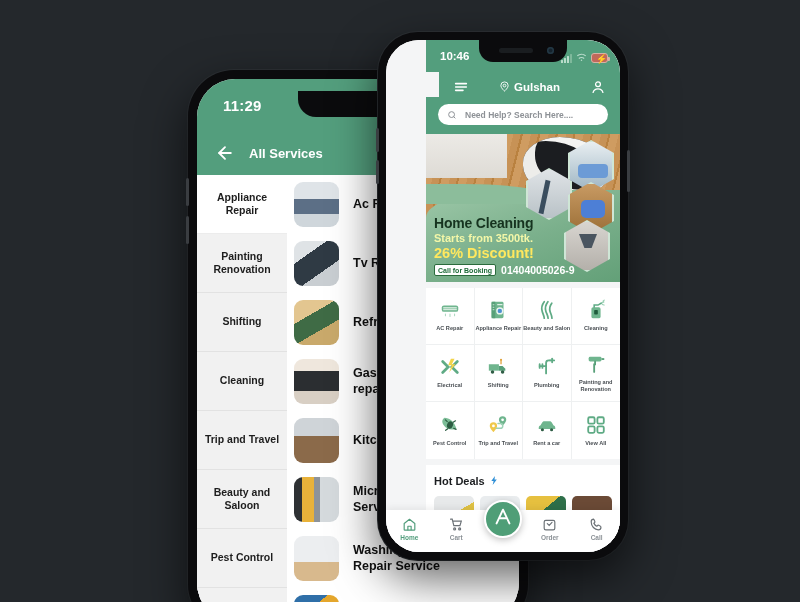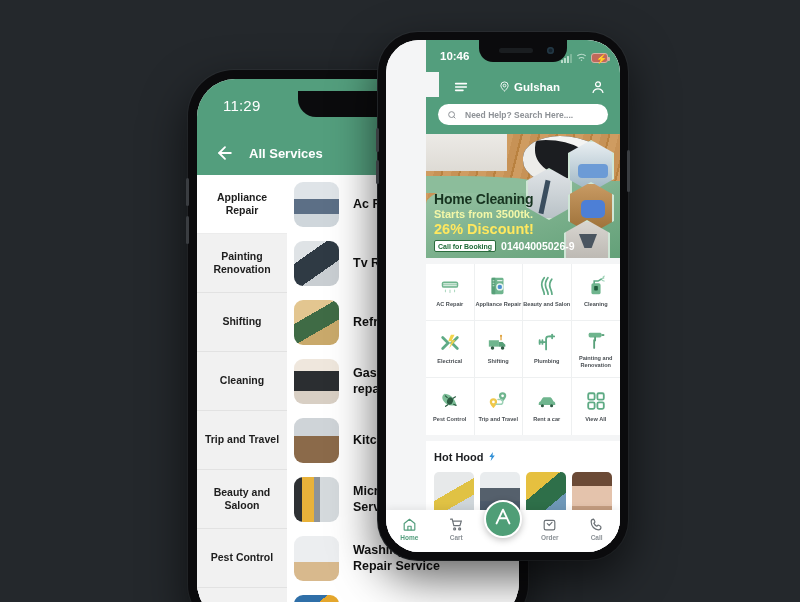--- a/index.html
+++ b/index.html
@@ -30,21 +30,21 @@
 
   
   #phone-back { left: 188px; top: 70px; width: 340px; height: 560px; }
   #phone-back .phone-inner { background: #fff; }
 
   .lp-status {
     height: 52px; background: #539e7d; position: relative;
   }
   .lp-time {
     position: absolute; left: 26px; top: 18px;
-    color: #fff; font-size: 15px; font-weight: normal; letter-spacing: .2px;
+    color: #fff; font-size: 15px; font-weight: bold; letter-spacing: .2px;
   }
   .lp-notch {
     position: absolute; left: 50%; transform: translateX(-50%); top: 12px;
     width: 120px; height: 26px; background: #0b0b0d;
     border-radius: 0 0 18px 18px;
   }
   .lp-notch-pill {
     position: absolute; right: -82px; top: 7px; width: 56px; height: 7px;
     background: #3a3d41; border-radius: 5px;
   }
@@ -129,21 +129,21 @@
   .rp-search {
     height: 21px; background: #fff; border-radius: 11px;
     display: flex; align-items: center; gap: 8px; padding: 0 9px;
   }
   .rp-search-ph { font-size: 8.5px; color: #8d9196; font-weight: bold; }
 
   .rp-scroll { position: relative; height: calc(100% - 101px); overflow: hidden; background:#f4f5f6; }
 
   
   .banner {
-    height: 124px; margin: 0; position: relative; overflow: hidden;
+    height: 148px; margin: 0; position: relative; overflow: hidden;
     background: #8b5cf6;
   }
   .banner-photo {
     position: absolute; inset: 0;
     background:
       radial-gradient(ellipse at 64% 26%, #23262a 0 16%, transparent 17%),
       radial-gradient(ellipse at 74% 20%, #f2f2f0 0 10%, transparent 11%),
       linear-gradient(200deg, #e9e6e2 0 26%, #c79a63 26% 62%, #b9studio 0),
       linear-gradient(#c89a63, #b0enter);
     background-color: #c3935d;
@@ -561,21 +561,21 @@
                       <rect x="13.5" y="13.5" width="7" height="7" rx="1.6"></rect>
                     </svg>
                 </span>
                 <span class="gl">View All</span>
               </div>
             </div>
           </div>
 
           <div class="deals">
             <div class="deals-head">
-              <span class="deals-title">Hot Hood</span>
+              <span class="deals-title">Hot Deals</span>
               <span>
                 <svg viewBox="0 0 24 24" width="11" height="11" fill="#2f8fd6">
                     <path d="M13 2L5 13h5l-2 9 9-12h-5l1-8z"></path>
                   </svg>
               </span>
             </div>
             <div class="deals-row">
               <div class="deal" style="background:linear-gradient(150deg,#e7e9ea 0 42%,#e0c244 42% 66%,#cfd6da 66%)"></div>
               <div class="deal" style="background:linear-gradient(#e9ecee 0 34%,#55606c 34% 62%,#4d5b6b 62%)"></div>
               <div class="deal" style="background:linear-gradient(140deg,#e6c03f 0 36%,#2e6f49 36% 68%,#6f98b8 68%)"></div>

